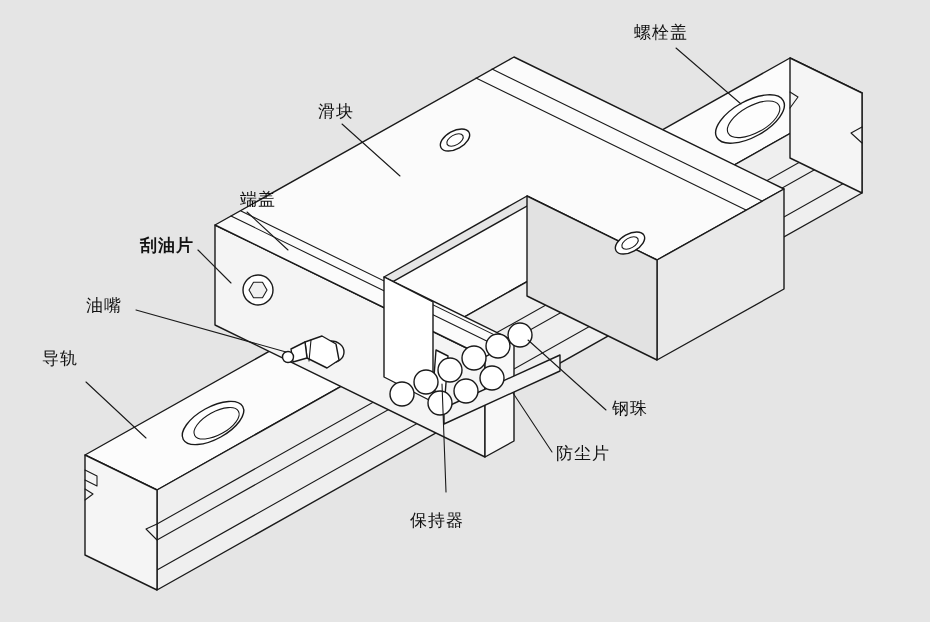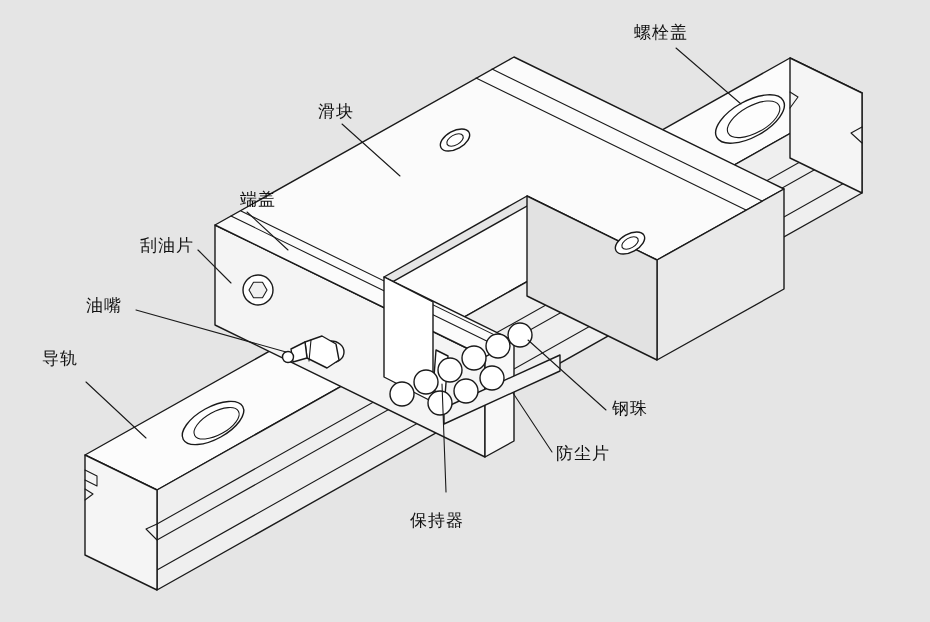--- a/index.html
+++ b/index.html
@@ -120,20 +120,20 @@
       <line class="thin" x1="86" y1="382" x2="146" y2="438"></line>
       <line class="thin" x1="606" y1="410" x2="528" y2="340"></line>
       <line class="thin" x1="552" y1="452" x2="513" y2="393"></line>
       <line class="thin" x1="446" y1="492" x2="442" y2="384"></line>
     </g>
   </svg>
 
   <div class="label" style="left:634px;top:22px;">螺栓盖</div>
   <div class="label" style="left:318px;top:101px;text-align:right;">滑块</div>
   <div class="label" style="left:214px;top:189px;margin-left:26px;">端盖</div>
-  <div class="label" style="left:140px;top:235px;">刮油片</div>
+  <div class="label" style="left:140px;top:235px;font-weight:bold;">刮油片</div>
   <div class="label" style="left:86px;top:296px;font-family:Liberation Serif, serif;">油嘴</div>
   <div class="label" style="left:42px;top:348px;">导轨</div>
   <div class="label" style="left:612px;top:398px;">钢珠</div>
   <div class="label" style="left:556px;top:443px;text-align:center;">防尘片</div>
   <div class="label" style="left:410px;top:494px;margin-top:16px;">保持器</div>
 
 </div>
 
 </body></html>

